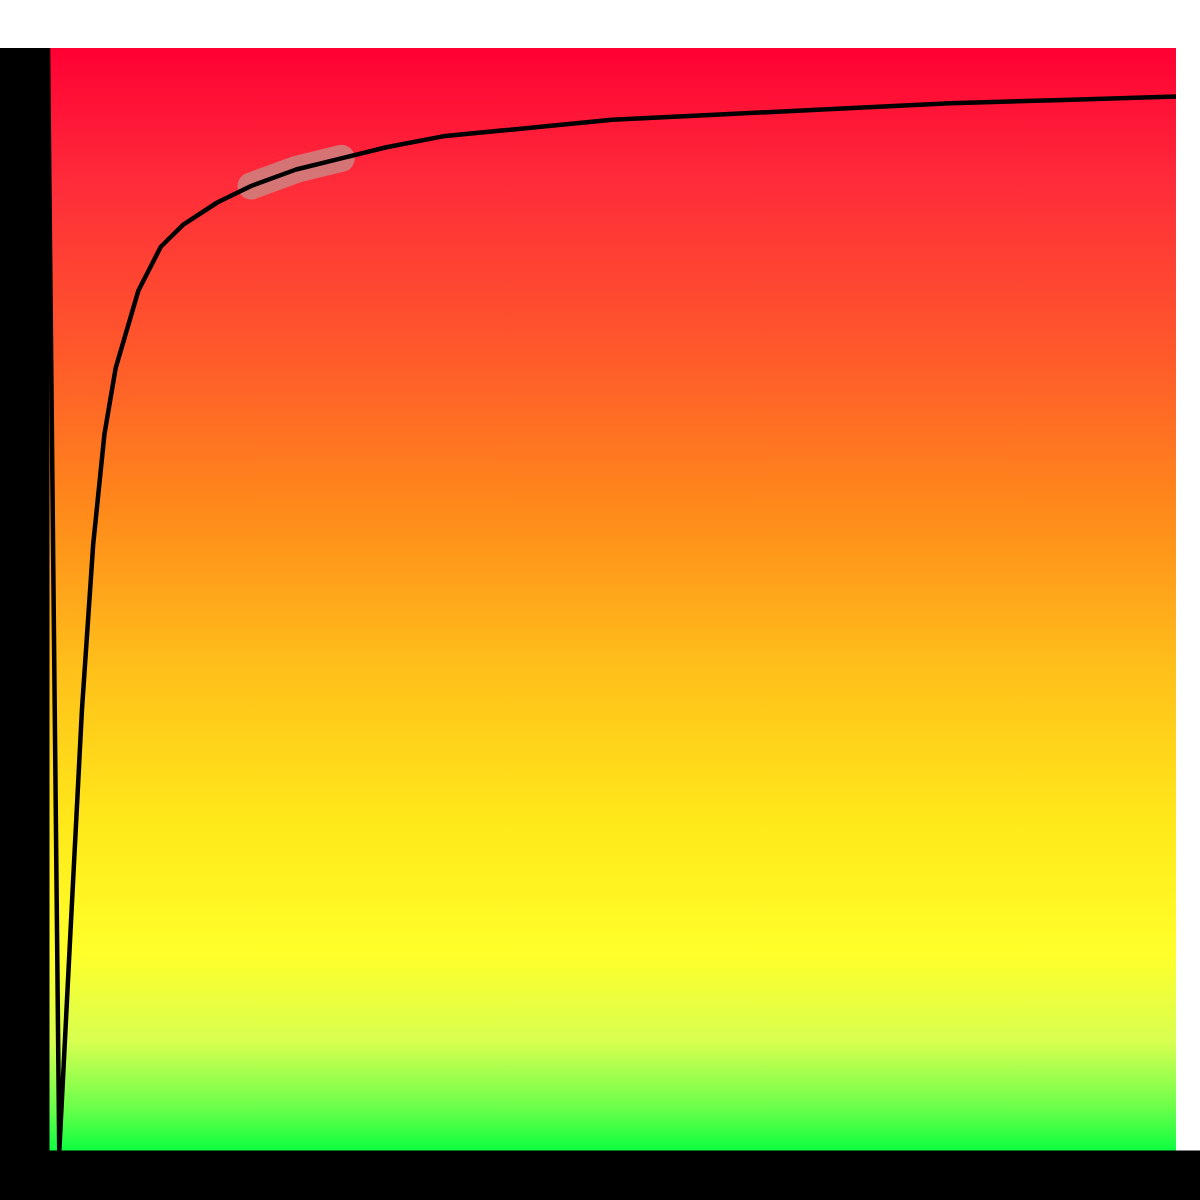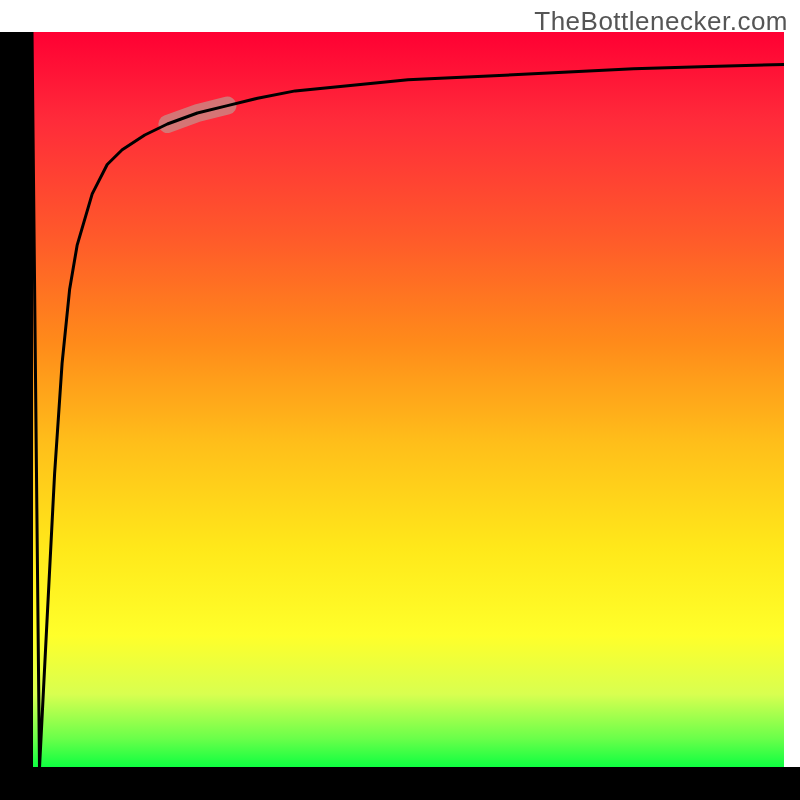--- a/index.html
+++ b/index.html
@@ -74,21 +74,20 @@
     width: 800px;
     height: 33px;
     background: #000;
   }
 </style>
 </head>
 <body>
 
 <div class="container">
 
-  <div class="watermark">TheBottlenecker.com</div>
 
   <div class="plot-area">
     <div class="gradient-bg"></div>
 
     <svg class="curve" viewBox="0 0 752 736" preserveAspectRatio="none">
 
       <path id="highlight-path" stroke-linecap="round" fill="none" stroke-width="18" opacity="0.78" d="M135.4 92.0 L165.4 81.0 L195.5 73.6" stroke="#c98b87"></path>
 
       <path id="curve-path" fill="none" stroke-width="3" stroke-linejoin="round" stroke-linecap="round" d="M0.0 0.0 L7.5 736.0 L15.0 588.8 L22.6 441.6 L30.1 331.2 L37.6 257.6 L45.1 213.4 L60.2 161.9 L75.2 132.5 L90.2 117.8 L112.8 103.0 L135.4 92.0 L165.4 81.0 L195.5 73.6 L225.6 66.2 L263.2 58.9 L300.8 55.2 L376.0 47.8 L451.2 44.2 L526.4 40.5 L601.6 36.8 L676.8 34.6 L752.0 32.4" stroke="#000000"></path>
     </svg>

